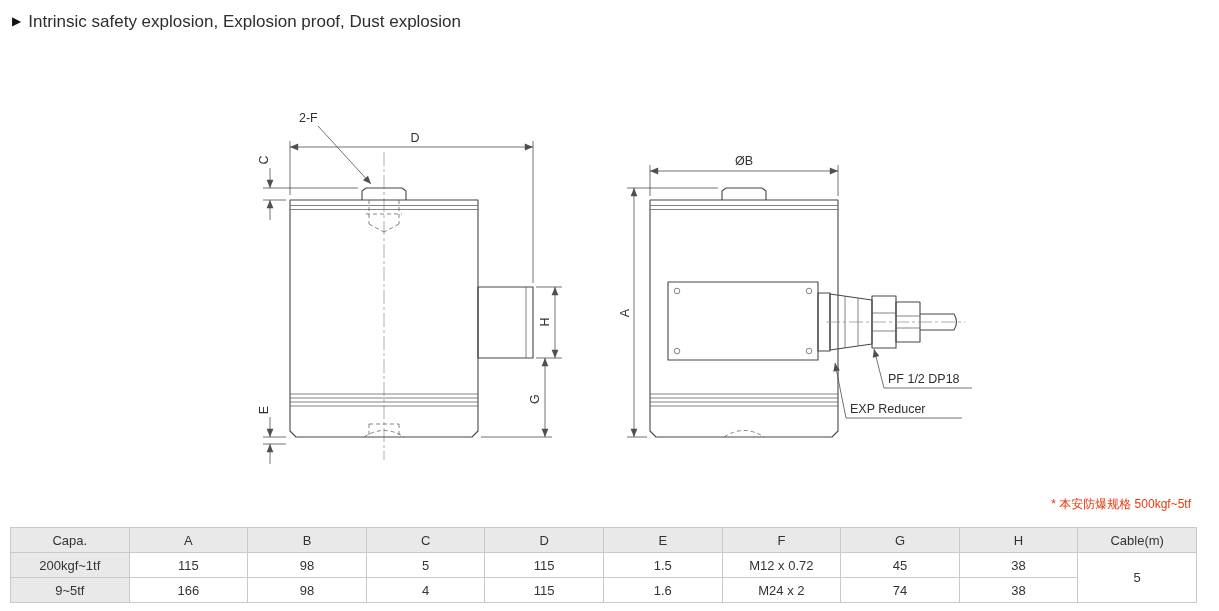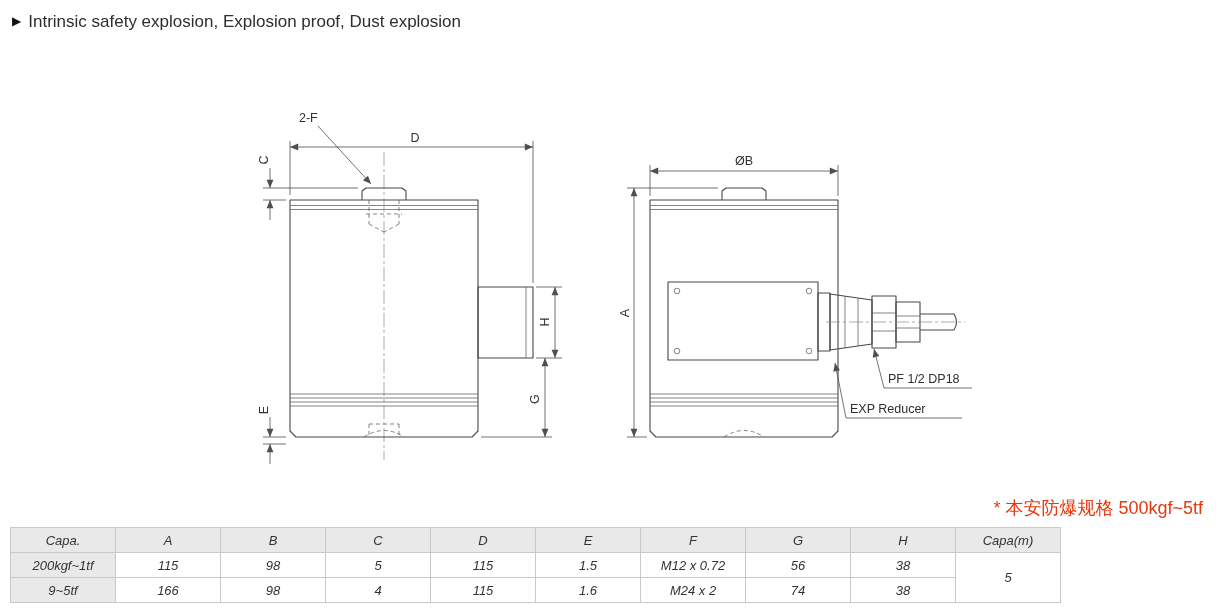--- a/index.html
+++ b/index.html
@@ -3,24 +3,24 @@
 <meta charset="utf-8">
 <style>
   html,body{margin:0;padding:0;}
   body{
     width:1219px;height:611px;background:#ffffff;position:relative;overflow:hidden;
     font-family:"Liberation Sans",sans-serif;color:#333;
   }
   .feature-line{position:absolute;top:12px;left:12px;font-size:17px;color:#2e2e2e;}
   .feature-line .bullet{font-size:12px;vertical-align:2px;margin-right:7px;color:#111;}
   .drawing-svg{position:absolute;top:0;left:0;}
-  .note{position:absolute;top:496px;right:16px;font-size:18px;color:var(--note-red,#e8380d);}
+  .note{position:absolute;top:496px;right:28px;font-size:12px;color:var(--note-red,#e8380d);}
   .spec-table{
-    position:absolute;top:527px;left:10px;width:1051px;
-    border-collapse:collapse;table-layout:fixed;font-size:13px;color:#333;font-style:italic;
+    position:absolute;top:527px;left:10px;width:1187px;
+    border-collapse:collapse;table-layout:fixed;font-size:13px;color:#333;
   }
   .spec-table th,.spec-table td{
     border:1px solid var(--table-border,#c9c9c9);
     text-align:center;vertical-align:middle;padding:3px 2px;height:18px;font-weight:400;
   }
   .spec-table th{background:var(--table-header-bg,#e9e9e9);}
   .spec-table td.capa-cell{background:var(--table-header-bg,#e9e9e9);}
   
   .ln{stroke:#474747;stroke-width:1.1;fill:none;stroke-linejoin:round;}
   .thin{stroke:#5c5c5c;stroke-width:0.75;fill:none;}
@@ -159,33 +159,33 @@
     <tr>
       <th>Capa.</th>
       <th>A</th>
       <th>B</th>
       <th>C</th>
       <th>D</th>
       <th>E</th>
       <th>F</th>
       <th>G</th>
       <th>H</th>
-      <th>Capa(m)</th>
+      <th>Cable(m)</th>
     </tr>
   </thead>
   <tbody>
     <tr>
       <td class="capa-cell">200kgf~1tf</td>
       <td>115</td>
       <td>98</td>
       <td>5</td>
       <td>115</td>
       <td>1.5</td>
       <td>M12 x 0.72</td>
-      <td>56</td>
+      <td>45</td>
       <td>38</td>
       <td rowspan="2">5</td>
     </tr>
     <tr>
       <td class="capa-cell">9~5tf</td>
       <td>166</td>
       <td>98</td>
       <td>4</td>
       <td>115</td>
       <td>1.6</td>

